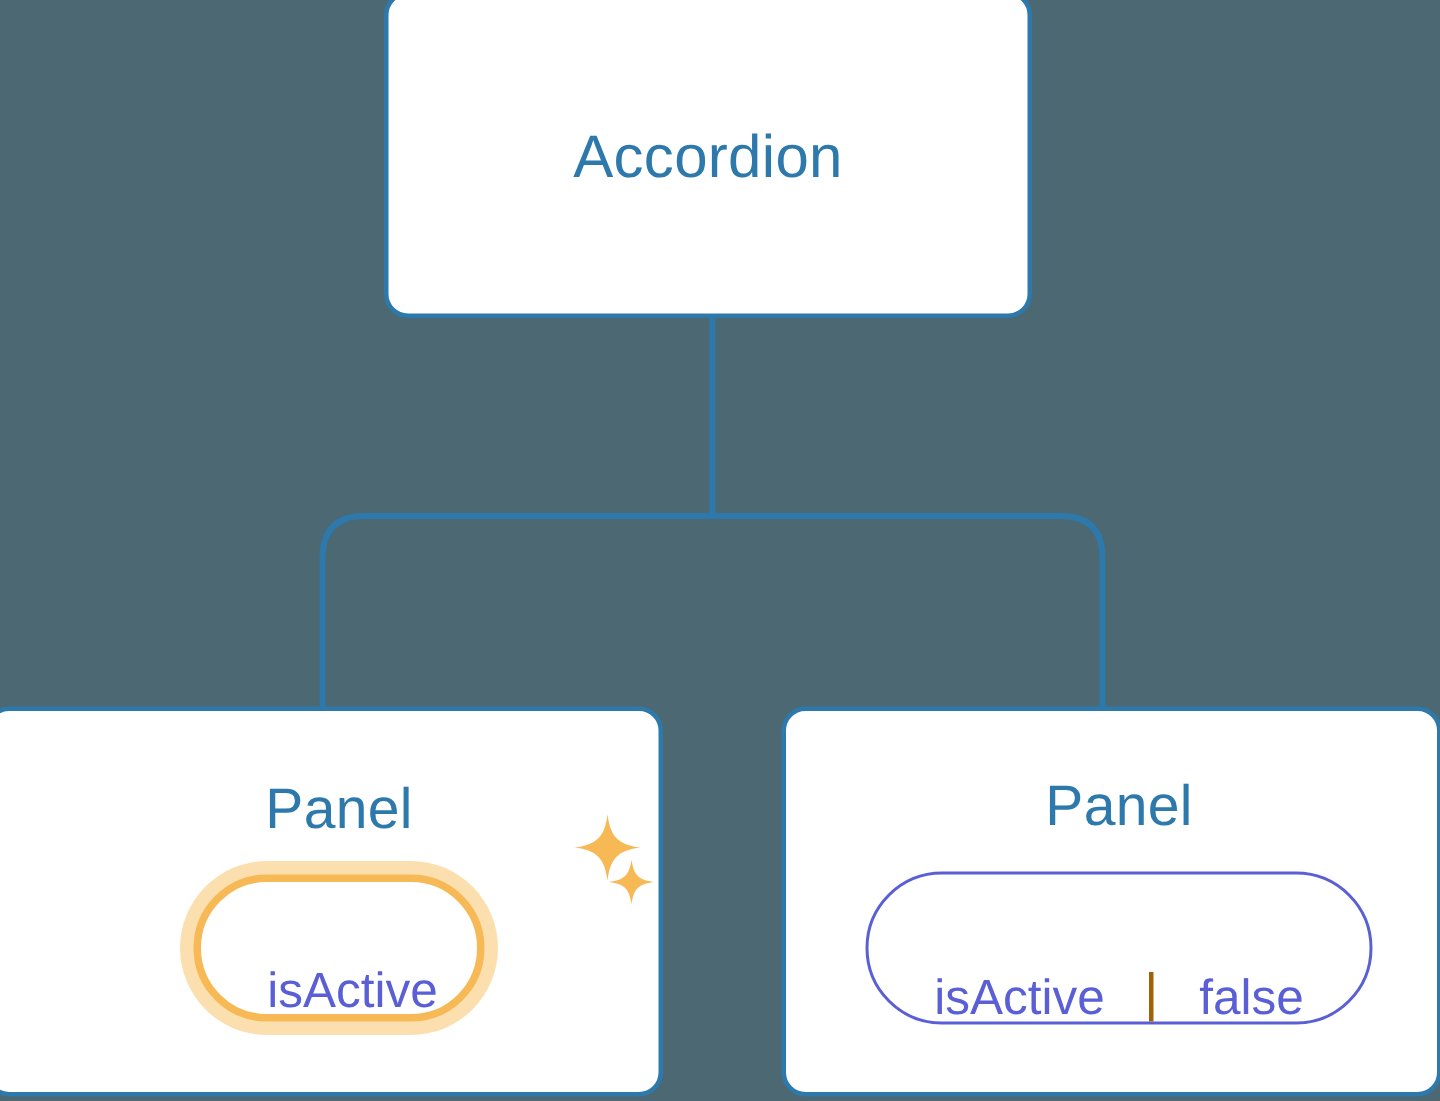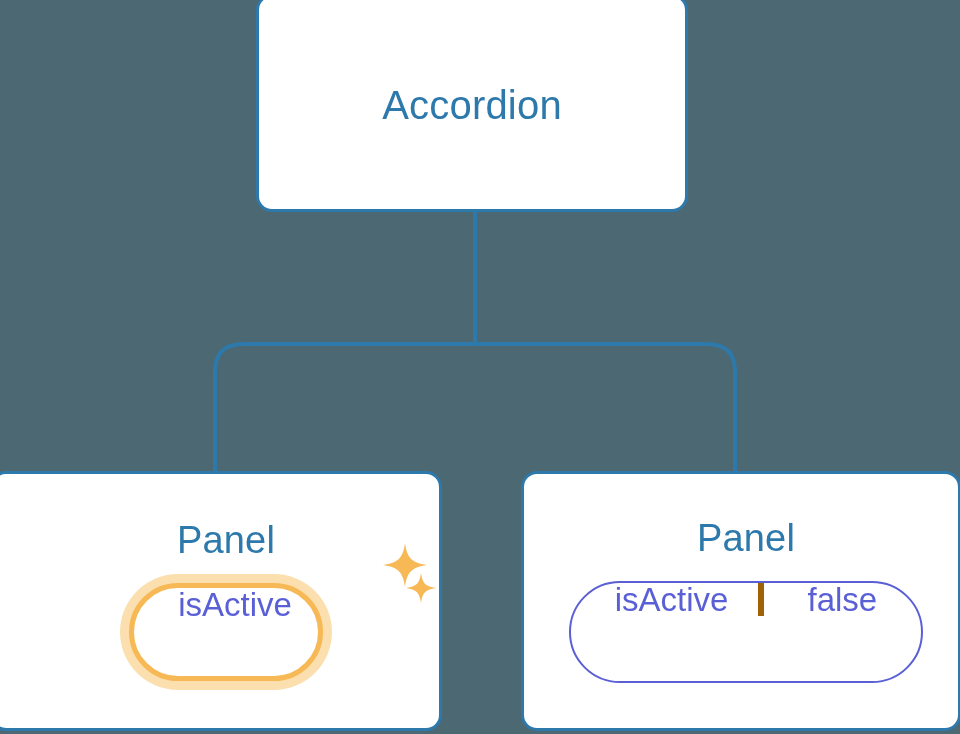--- a/index.html
+++ b/index.html
@@ -94,21 +94,21 @@
   }
 
   
   .pill-wrap {
     position: relative;
     display: inline-flex;
   }
 
   .pill {
     display: flex;
-    align-items: flex-start;
+    align-items: flex-end;
     border: 2px solid #5a5fd6;
     border-radius: 999px;
     background: #ffffff;
     box-sizing: border-box;
     height: 102px;
     position: relative;
     z-index: 2;
   }
 
   .pill-cell {
@@ -120,22 +120,22 @@
     line-height: 1;
     white-space: nowrap;
     box-sizing: border-box;
   }
 
   .pill-key {
     padding: 0 30px 0 44px;
   }
 
   .pill-value {
-    padding: 0 44px 0 43px;
-    border-left: 6px solid #a16207;
+    padding: 0 44px 0 30px;
+    border-left: 3px solid #a16207;
   }
 
   
   .pill-wrap.is-highlighted .pill {
     border: 5px solid #f6b košik;
   }
 
   .pill-wrap.is-highlighted .pill {
     border: 5px solid #f7b955;
     height: 98px;

